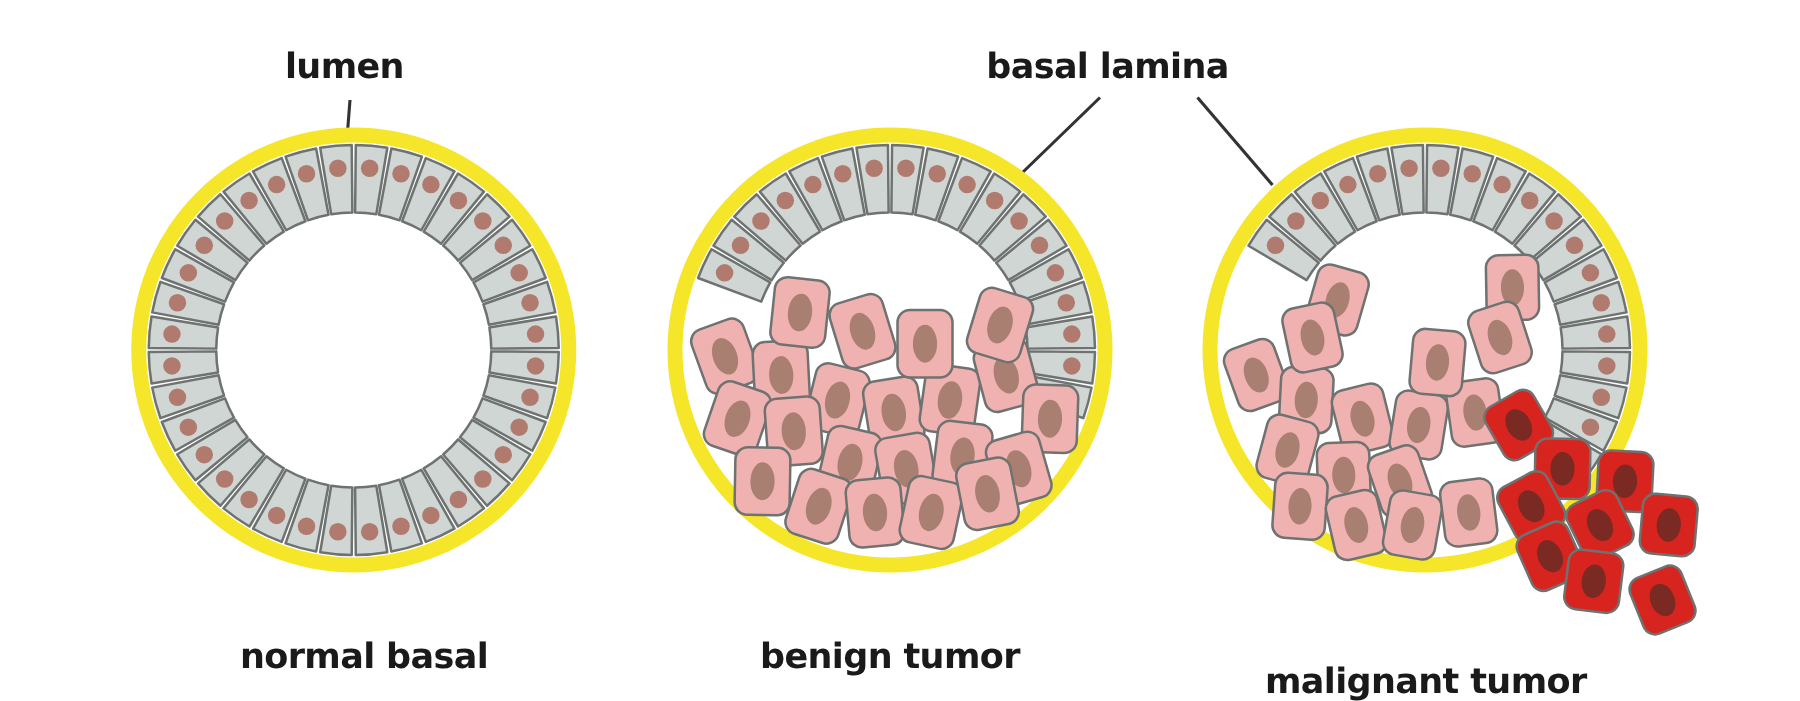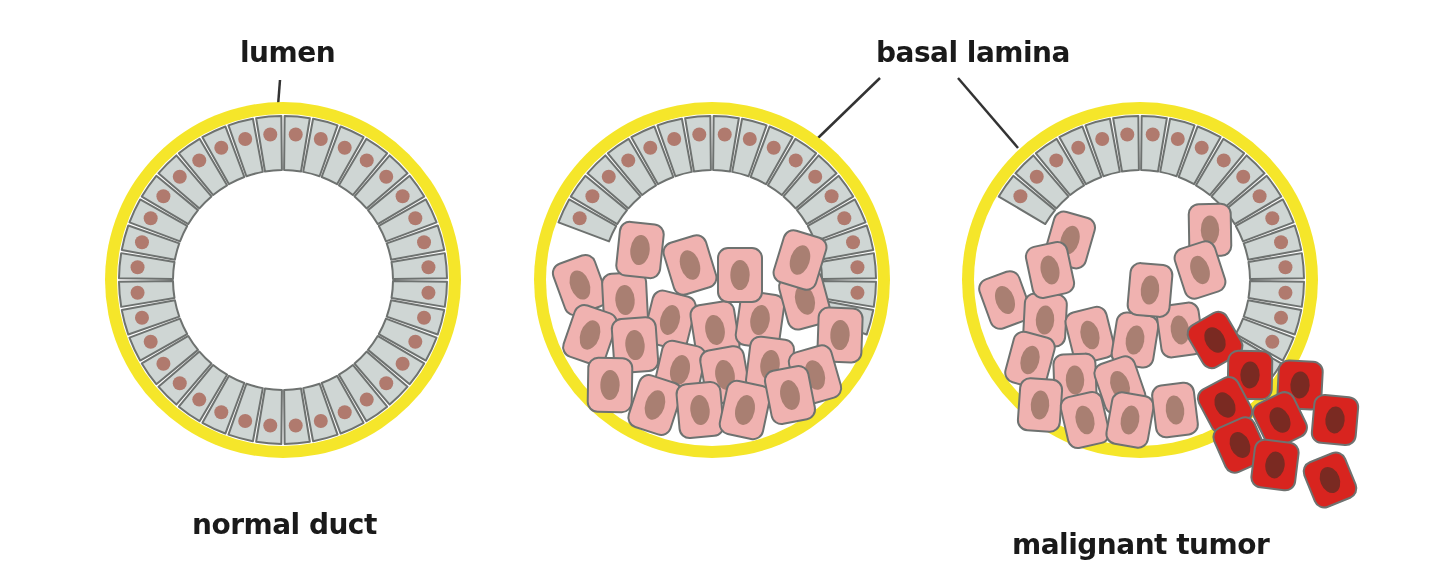--- a/index.html
+++ b/index.html
@@ -270,17 +270,18 @@
           <rect x="1218" y="421" width="44" height="48" rx="10" fill="#d8241f" stroke="#6e7270" stroke-width="2" transform="rotate(-24 1240 445)"></rect>
           <ellipse cx="1240" cy="445" rx="9.68" ry="13.440000000000001" fill="#7a2a22" transform="rotate(-24 1240 445)"></ellipse>
           <rect x="1253" y="441" width="44" height="48" rx="10" fill="#d8241f" stroke="#6e7270" stroke-width="2" transform="rotate(7 1275 465)"></rect>
           <ellipse cx="1275" cy="465" rx="9.68" ry="13.440000000000001" fill="#7a2a22" transform="rotate(7 1275 465)"></ellipse>
           <rect x="1308" y="456" width="44" height="48" rx="10" fill="#d8241f" stroke="#6e7270" stroke-width="2" transform="rotate(-22 1330 480)"></rect>
           <ellipse cx="1330" cy="480" rx="9.68" ry="13.440000000000001" fill="#7a2a22" transform="rotate(-22 1330 480)"></ellipse>
         </g>
       </g>
 </svg>
 
-<div class="lbl" style="left:240px;top:36px;">lumen</div>
-<div class="lbl" style="left:876px;top:36px;">basal lamina</div>
-<div class="lbl" style="left:192px;top:508px;">normal duct</div>
+<div class="lbl" style="left:228px;top:36px;">lumen</div>
+<div class="lbl" style="left:789px;top:36px;">basal lamina</div>
+<div class="lbl" style="left:192px;top:508px;">normal basal</div>
+<div class="lbl" style="left:608px;top:508px;">benign tumor</div>
 <div class="lbl" style="left:1012px;top:528px;">malignant tumor</div>
 </div>
 
 </body></html>

